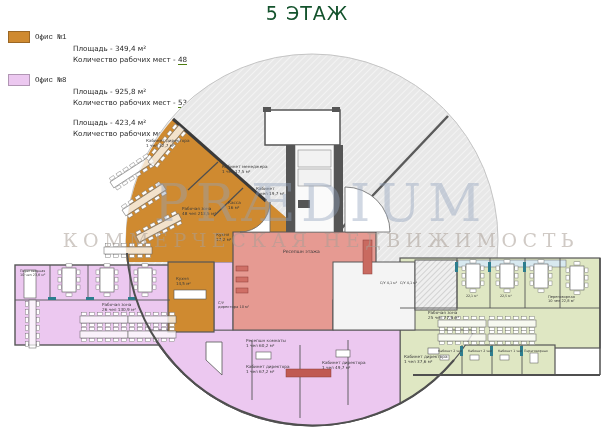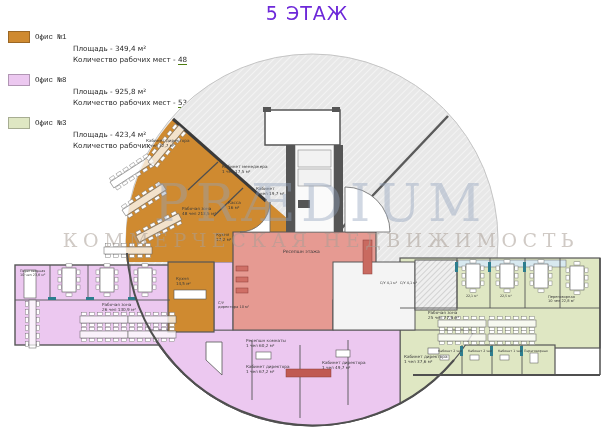--- a/index.html
+++ b/index.html
@@ -1,19 +1,19 @@
 <!DOCTYPE html>
 <html><head>
 <meta charset="utf-8">
 <style>
   html,body{margin:0;padding:0;background:#fff;}
   .page{position:relative;width:614px;height:430px;background:#fff;overflow:hidden;
         font-family:"DejaVu Sans",sans-serif;}
   .title{position:absolute;top:2px;left:0;right:0;text-align:center;margin:0;
-         font-size:19px;font-weight:400;letter-spacing:1px;color:#6d28d9;}
+         font-size:19px;font-weight:400;letter-spacing:1px;color:#14532d;}
   .legend{position:absolute;top:31px;left:8px;}
   .leg-item{margin-bottom:9px;}
   .leg-head{display:flex;align-items:center;font-family:Liberation Mono, monospace;}
   .sw{display:inline-block;width:20px;height:10px;margin-right:5px;
       border:1px solid rgba(0,0,0,.25);}
   .leg-name{font-size:7.5px;color:#2b2b2b;}
   .leg-sub{margin-left:49px;font-size:7.2px;color:#2b2b2b;line-height:11px;padding-left:16px;}
   .leg-sub .val{border-bottom:1px solid #4d7c0f;}
   svg{position:absolute;top:0;left:0;}
   .rl{font-family:"DejaVu Sans",sans-serif;fill:#3a3a3a;}
@@ -41,24 +41,20 @@
     </div>
     <div class="leg-item">
       <div class="leg-head">
         <span class="sw" style="background: rgb(236, 200, 240);"></span>
         <span class="leg-name">Офис №8</span>
       </div>
       <div class="leg-sub">Площадь - 925,8 м²</div>
       <div class="leg-sub"><span>Количество рабочих мест - </span><span class="val">53</span></div>
     </div>
     <div class="leg-item">
-      <div class="leg-head">
-        <span class="sw" style="background: rgb(223, 231, 195);"></span>
-        <span class="leg-name">Офис №3</span>
-      </div>
       <div class="leg-sub">Площадь - 423,4 м²</div>
       <div class="leg-sub"><span>Количество рабочих мест - </span><span class="val">52</span></div>
     </div>
   </div>
 
   <svg width="614" height="430" viewBox="0 0 614 430">
     <defs>
       <pattern id="hatch" patternUnits="userSpaceOnUse" width="5" height="5" patternTransform="rotate(45)">
         <rect width="5" height="5" fill="#e8e8e8"></rect>
         <line x1="0" y1="0" x2="0" y2="5" stroke="#f6f6f6" stroke-width="1.7"></line>

